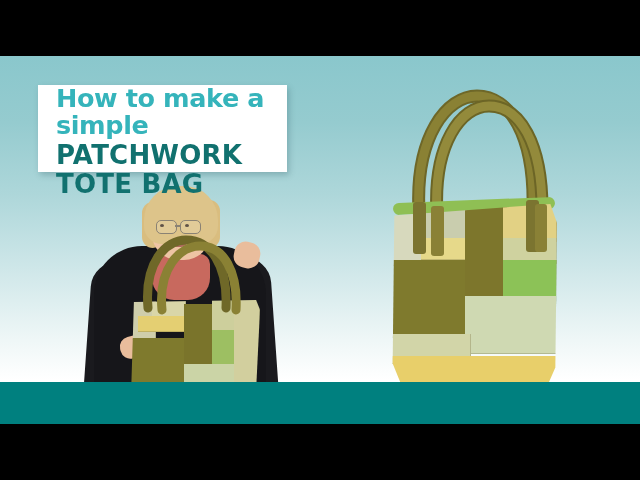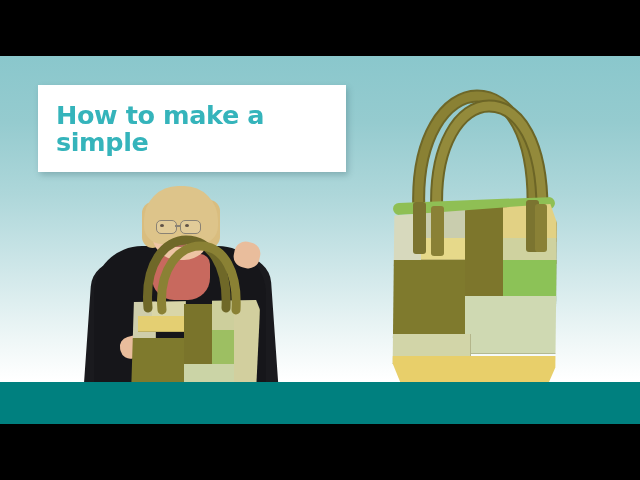--- a/index.html
+++ b/index.html
@@ -11,23 +11,23 @@
   .bar-bottom{position:absolute;left:0;top:424px;width:640px;height:56px;background:#000;z-index:40;}
 
   
   .scene{position:absolute;left:0;top:56px;width:640px;height:368px;overflow:hidden;
          background:linear-gradient(to bottom,#8ac7cc 0%,#95cbcf 18%,#aed7da 38%,#cfe7e9 58%,#edf6f6 76%,#ffffff 88%,#ffffff 100%);}
 
   
   .floor{position:absolute;left:0;top:326px;width:640px;height:42px;background:#00807f;z-index:25;}
 
   
-  .title-card{position:absolute;left:38px;top:29px;width:308px;height:87px;background:#fff;
+  .title-card{position:absolute;left:38px;top:29px;width:249px;height:87px;background:#fff;
               box-shadow:2px 3px 6px rgba(40,80,90,.28);z-index:30;
-              display:flex;flex-direction:column;justify-content:center;padding-left:18px;box-sizing:border-box;}
+              display:flex;flex-direction:column;padding-left:18px;box-sizing:border-box;}
   .t-line1{font-size:25.5px;font-weight:700;color:#35b4bb;letter-spacing:-.4px;line-height:1.05;
            font-family:"DejaVu Sans",sans-serif;}
   .t-line2{font-size:26px;font-weight:700;color:#11716f;letter-spacing:.2px;line-height:1.12;margin-top:2px;
            font-family:"DejaVu Sans",sans-serif;}
 
   
   .tote{position:absolute;left:385px;top:28px;width:178px;height:312px;z-index:20;}
   .tote-shadow{position:absolute;left:18px;top:300px;width:140px;height:16px;border-radius:50%;
                background:rgba(40,90,95,.22);filter:blur(4px);}
 
@@ -140,18 +140,19 @@
           <div class="patch" style="left: 54px; top: 66px; width: 58px; height: 34px; background: rgb(203, 212, 166); border-right: 1px solid rgba(90, 90, 50, 0.25); border-bottom: 1px solid rgba(90, 90, 50, 0.25);"></div>
           <div class="patch" style="left: 104px; top: 0px; width: 26px; height: 98px; background: rgb(210, 207, 158); border-right: 1px solid rgba(90, 90, 50, 0.25); border-bottom: 1px solid rgba(90, 90, 50, 0.25);"></div>
         </div>
       <div class="w-hand-l"></div>
     </div>
 
     <div class="floor"></div>
 
     <div class="title-card">
       <div class="t-line1">How to make a simple</div>
+      <div class="t-line2">PATCHWORK TOTE BAG</div>
     </div>
 
   </div>
 
   <div class="bar-bottom"></div>
 </div>
 
 </body></html>

